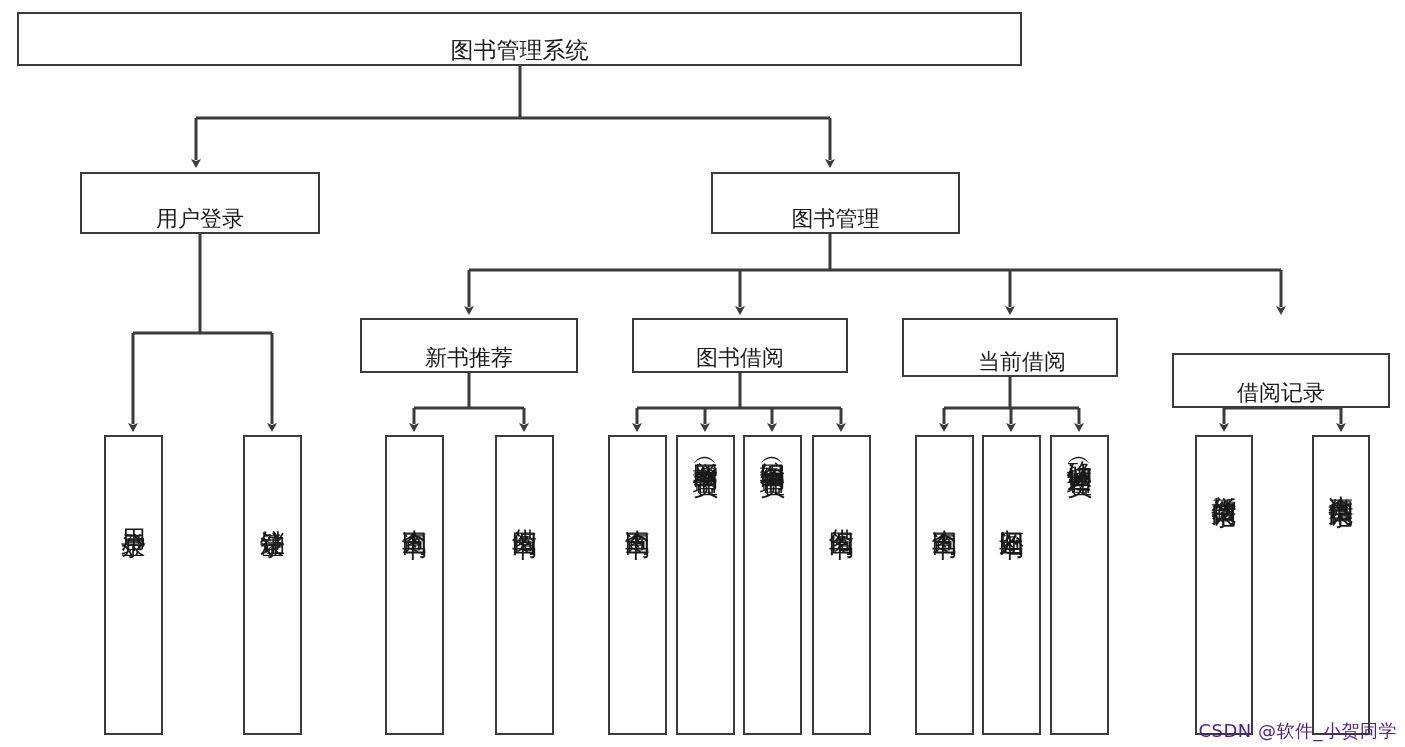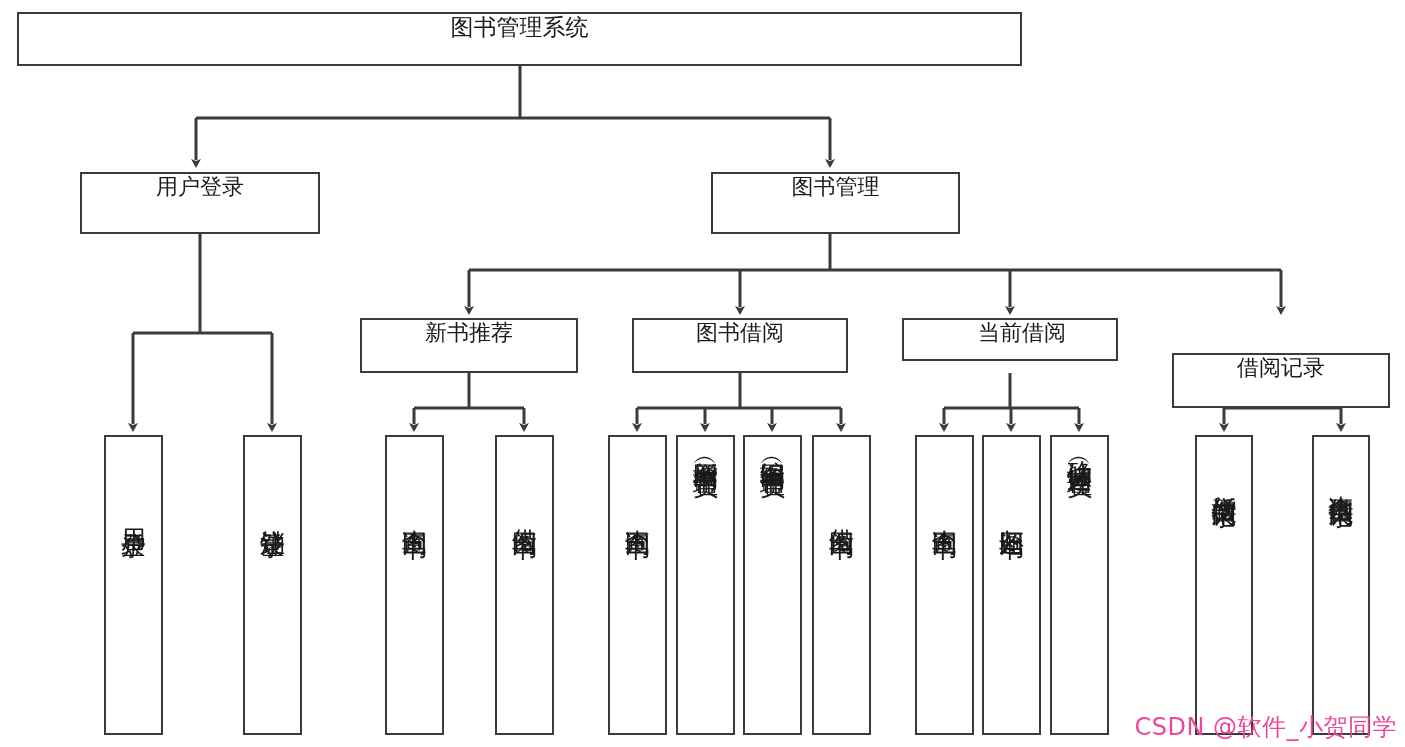--- a/index.html
+++ b/index.html
@@ -24,21 +24,21 @@
     width: 1405px;
     height: 747px;
     pointer-events: none;
   }
   .node {
     position: absolute;
     box-sizing: border-box;
     background: #ffffff;
     border: 2px solid #3b3b3b;
     display: flex;
-    align-items: flex-start;
+    align-items: flex-end;
     justify-content: center;
     color: #1a1a1a;
   }
   .node .label {
     text-align: center;
     line-height: 1.18;
   }
   
   .node.h .label {
     font-size: 22px;
@@ -61,22 +61,22 @@
     white-space: nowrap;
   }
   
   .node.v.long {
     padding-top: 4px;
   }
   .watermark {
     position: absolute;
     right: 8px;
     bottom: 4px;
-    font-size: 24px;
-    color: #ec4899;
+    font-size: 18px;
+    color: #4c1d95;
     white-space: nowrap;
     letter-spacing: 0.5px;
   }
 </style>
 </head>
 <body>
 
 <div id="canvas">
 
   <svg class="edges" viewBox="0 0 1405 747">
@@ -139,21 +139,21 @@
   <div class="node h" style="left:711px; top:172px; width:249px; height:62px;">
     <span class="label">图书管理</span>
   </div>
 
   <div class="node h" style="left:632px; top:318px; width:216px; height:55px;">
     <span class="label">图书借阅</span>
   </div>
   <div class="node h" style="left:360px; top:318px; width:218px; height:55px;">
     <span class="label">新书推荐</span>
   </div>
-  <div class="node h" style="left:902px; top:318px; width:216px; height:43px;padding-left:24px;">
+  <div class="node h" style="left:902px; top:318px; width:216px; height:59px;padding-left:24px;">
     <span class="label">当前借阅</span>
   </div>
   <div class="node h" style="left:1172px; top:318px; width:218px; height:55px;margin-top:35px;">
     <span class="label">借阅记录</span>
   </div>
 
   <div class="node v" style="left:104px; top:435px; width:59px; height:300px; padding-top:72px;">
     <span class="label">用户登录</span>
   </div>
   <div class="node v" style="left:243px; top:435px; width:59px; height:300px; padding-top:72px;">

